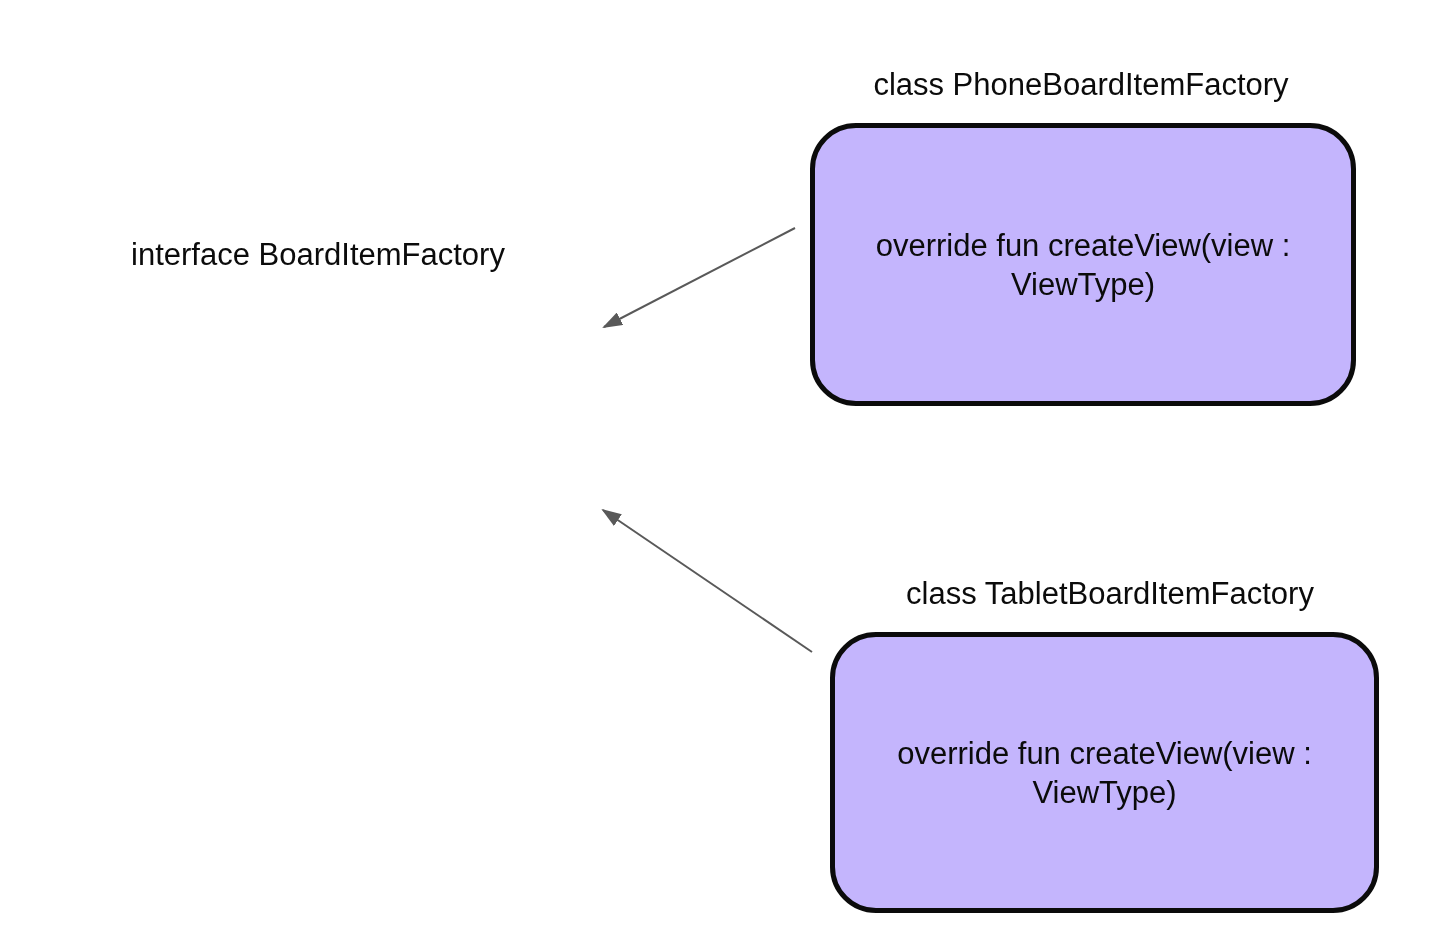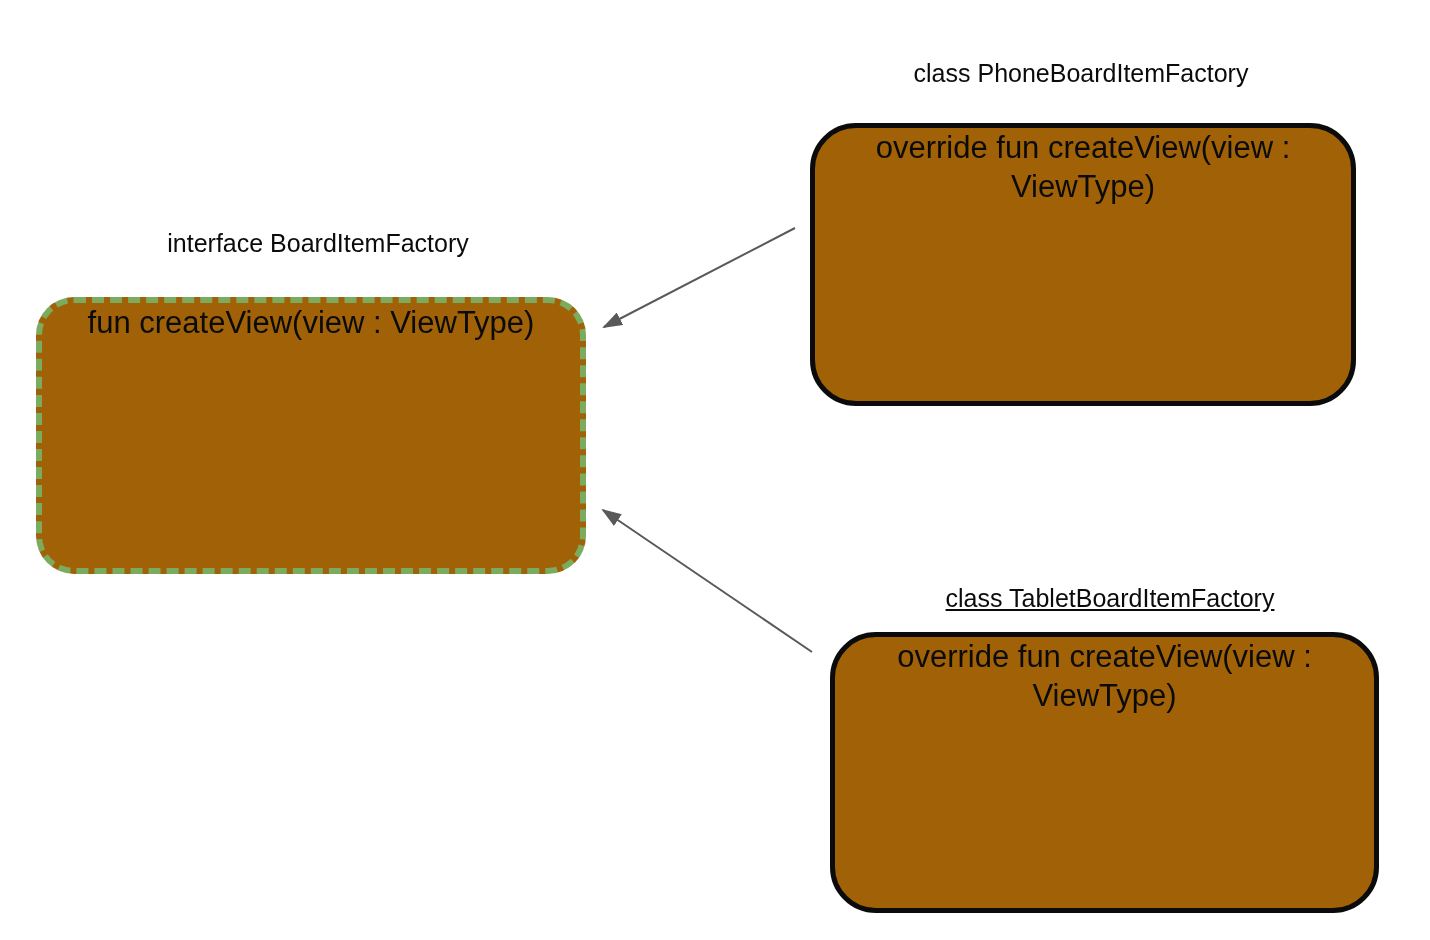--- a/index.html
+++ b/index.html
@@ -21,31 +21,32 @@
     left: 0;
     top: 0;
     width: 1430px;
     height: 940px;
     pointer-events: none;
   }
   .node-title {
     position: absolute;
     transform: translateX(-50%);
     white-space: nowrap;
-    font-size: 25px;
+    font-size: 31px;
     line-height: 40px;
     text-align: center;
+    margin-top: 12px;
   }
   .node-box {
     position: absolute;
     box-sizing: border-box;
     display: flex;
-    align-items: flex-start;
+    align-items: center;
     justify-content: center;
-    background: #a16207;
+    background: #c4b5fd;
   }
   .node-box.interface {
     left: 36px;
     top: 297px;
     width: 550px;
     height: 277px;
     border: 6px dashed #7CAB5D;
     border-radius: 38px;
   }
   .node-box.solid {
@@ -81,34 +82,31 @@
       <marker id="arrowhead" markerWidth="10" markerHeight="7" refX="9" refY="3.5" orient="auto" markerUnits="strokeWidth">
         <path d="M0,0 L10,3.5 L0,7 Z" fill="#595959"></path>
       </marker>
     </defs>
     <line x1="795" y1="228" x2="604" y2="327" stroke="#595959" stroke-width="2" marker-end="url(#arrowhead)"></line>
     <line x1="812" y1="652" x2="603" y2="510" stroke="#595959" stroke-width="2" marker-end="url(#arrowhead)"></line>
   </svg>
 
   <div class="node-title" style="left:318px; top:223px;text-align:right;">interface BoardItemFactory</div>
 
-  <div class="node-box interface">
-    <div class="method-text">fun createView(view : ViewType)</div>
-  </div>
 
   <div class="node-title" style="left:1081px; top:53px;">class PhoneBoardItemFactory</div>
 
   <div class="node-box solid phone">
     <div class="method-text">
       <div>override fun createView(view :</div>
       <div>ViewType)</div>
     </div>
   </div>
 
-  <div class="node-title" style="left:1110px; top:578px;text-decoration:underline;">class TabletBoardItemFactory</div>
+  <div class="node-title" style="left:1110px; top:562px;">class TabletBoardItemFactory</div>
 
   <div class="node-box solid tablet">
     <div class="method-text">
       <div>override fun createView(view :</div>
       <div>ViewType)</div>
     </div>
   </div>
 
 </div>
 

